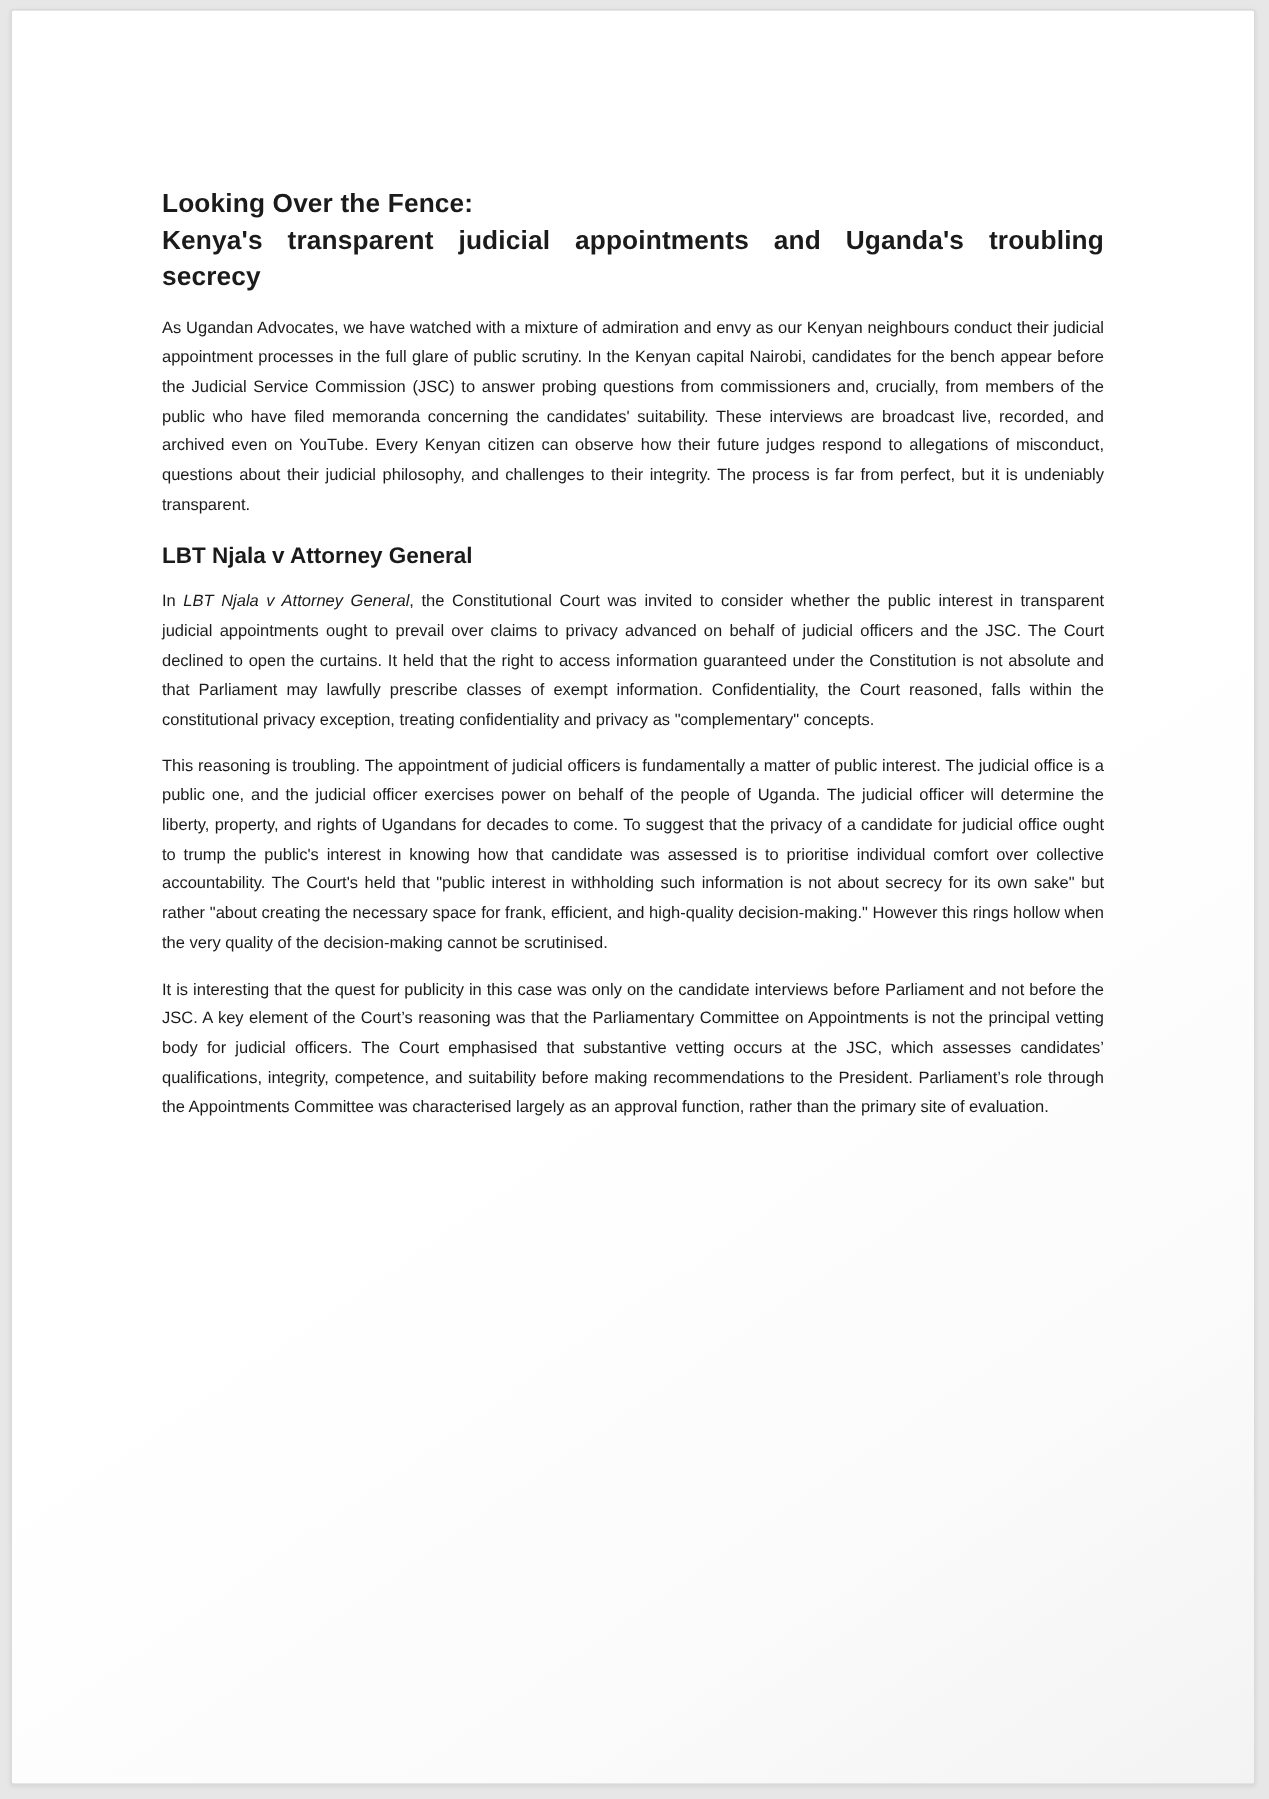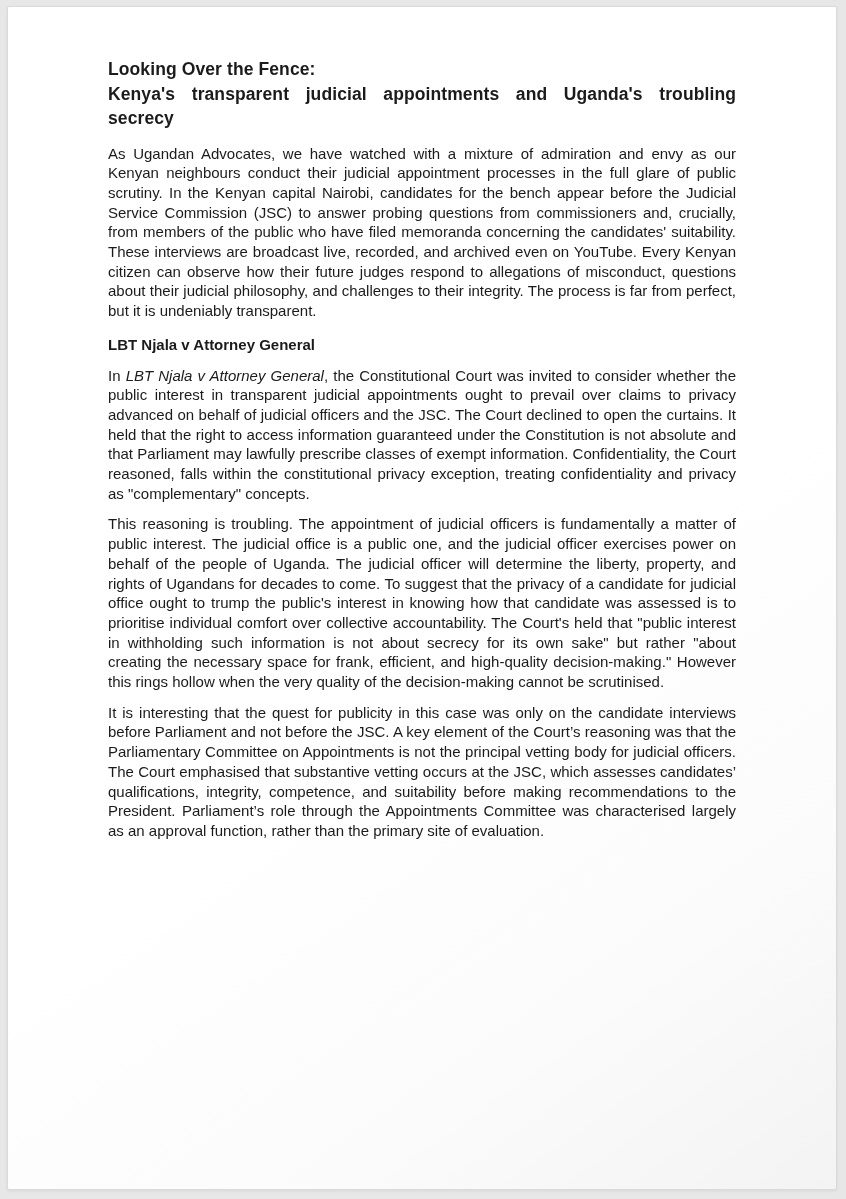--- a/index.html
+++ b/index.html
@@ -17,33 +17,33 @@
     top: 6px;
     width: 830px;
     height: 1184px;
     background: linear-gradient(145deg, #ffffff 55%, #fbfbfb 80%, #f3f3f3 100%);
     border: 1px solid #dadada;
     border-radius: 2px;
     box-shadow: 0 1px 3px rgba(0,0,0,0.07);
     box-sizing: border-box;
   }
   .content {
-    padding: 50px 100px 0 100px;
+    padding: 116px 100px 0 100px;
     color: #1b1b1b;
   }
   h1.doc-title {
     font-size: 17.5px;
     font-weight: bold;
     line-height: 24.5px;
     margin: 0 0 13px 0;
     text-align: justify;
     letter-spacing: 0.1px;
   }
   .content p {
-    font-size: 15px;
+    font-size: 11px;
     line-height: 19.7px;
     text-align: justify;
     margin: 0 0 11px 0;
   }
   .content h2 {
     font-size: 15px;
     font-weight: bold;
     line-height: 19.7px;
     margin: 14px 0 11px 0;
     text-align: left;

